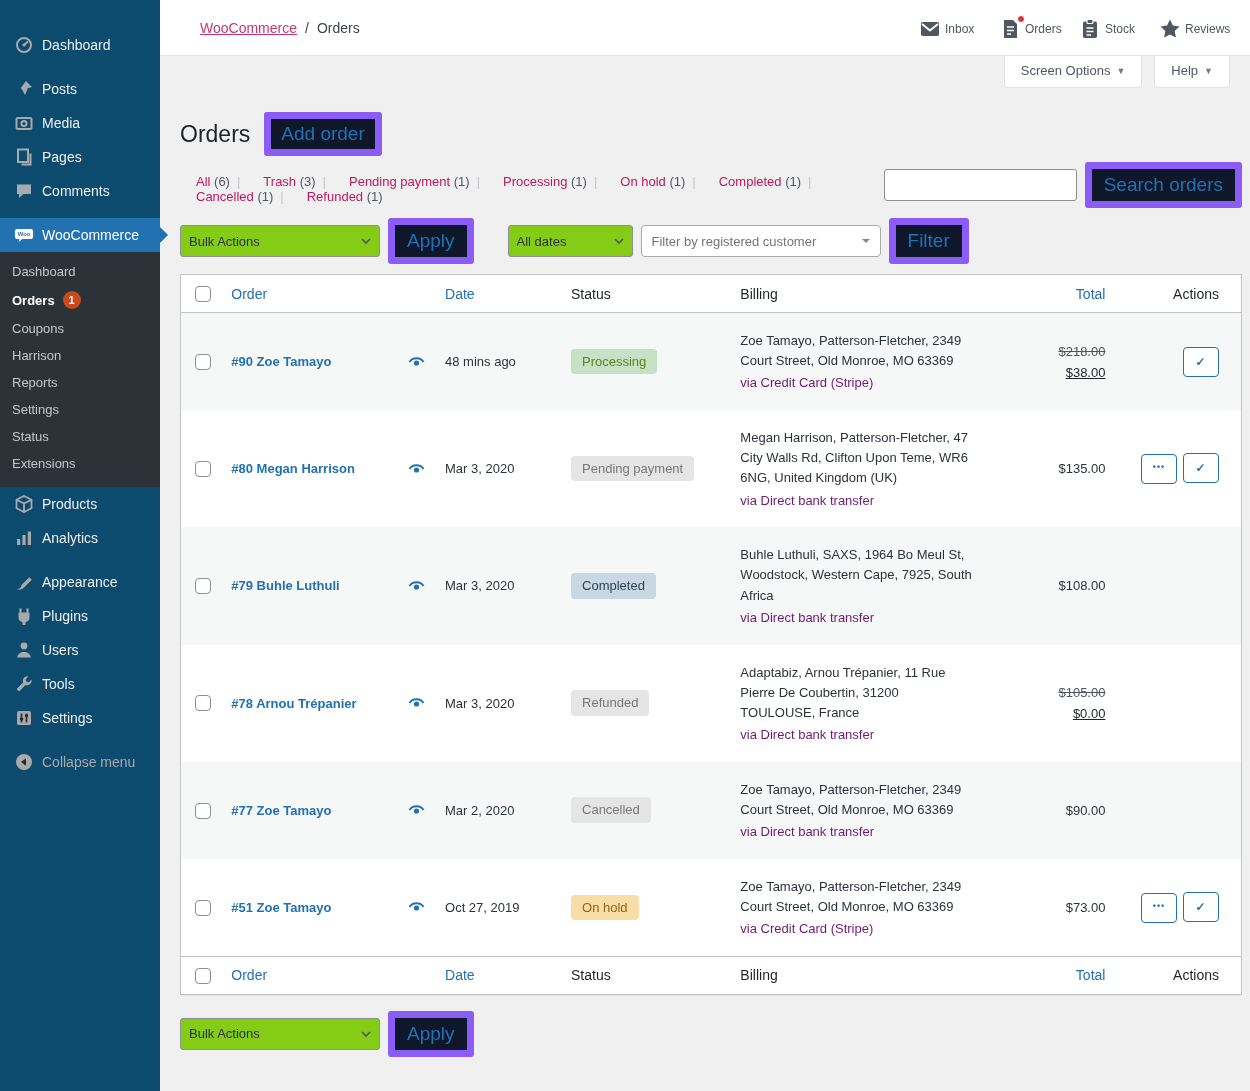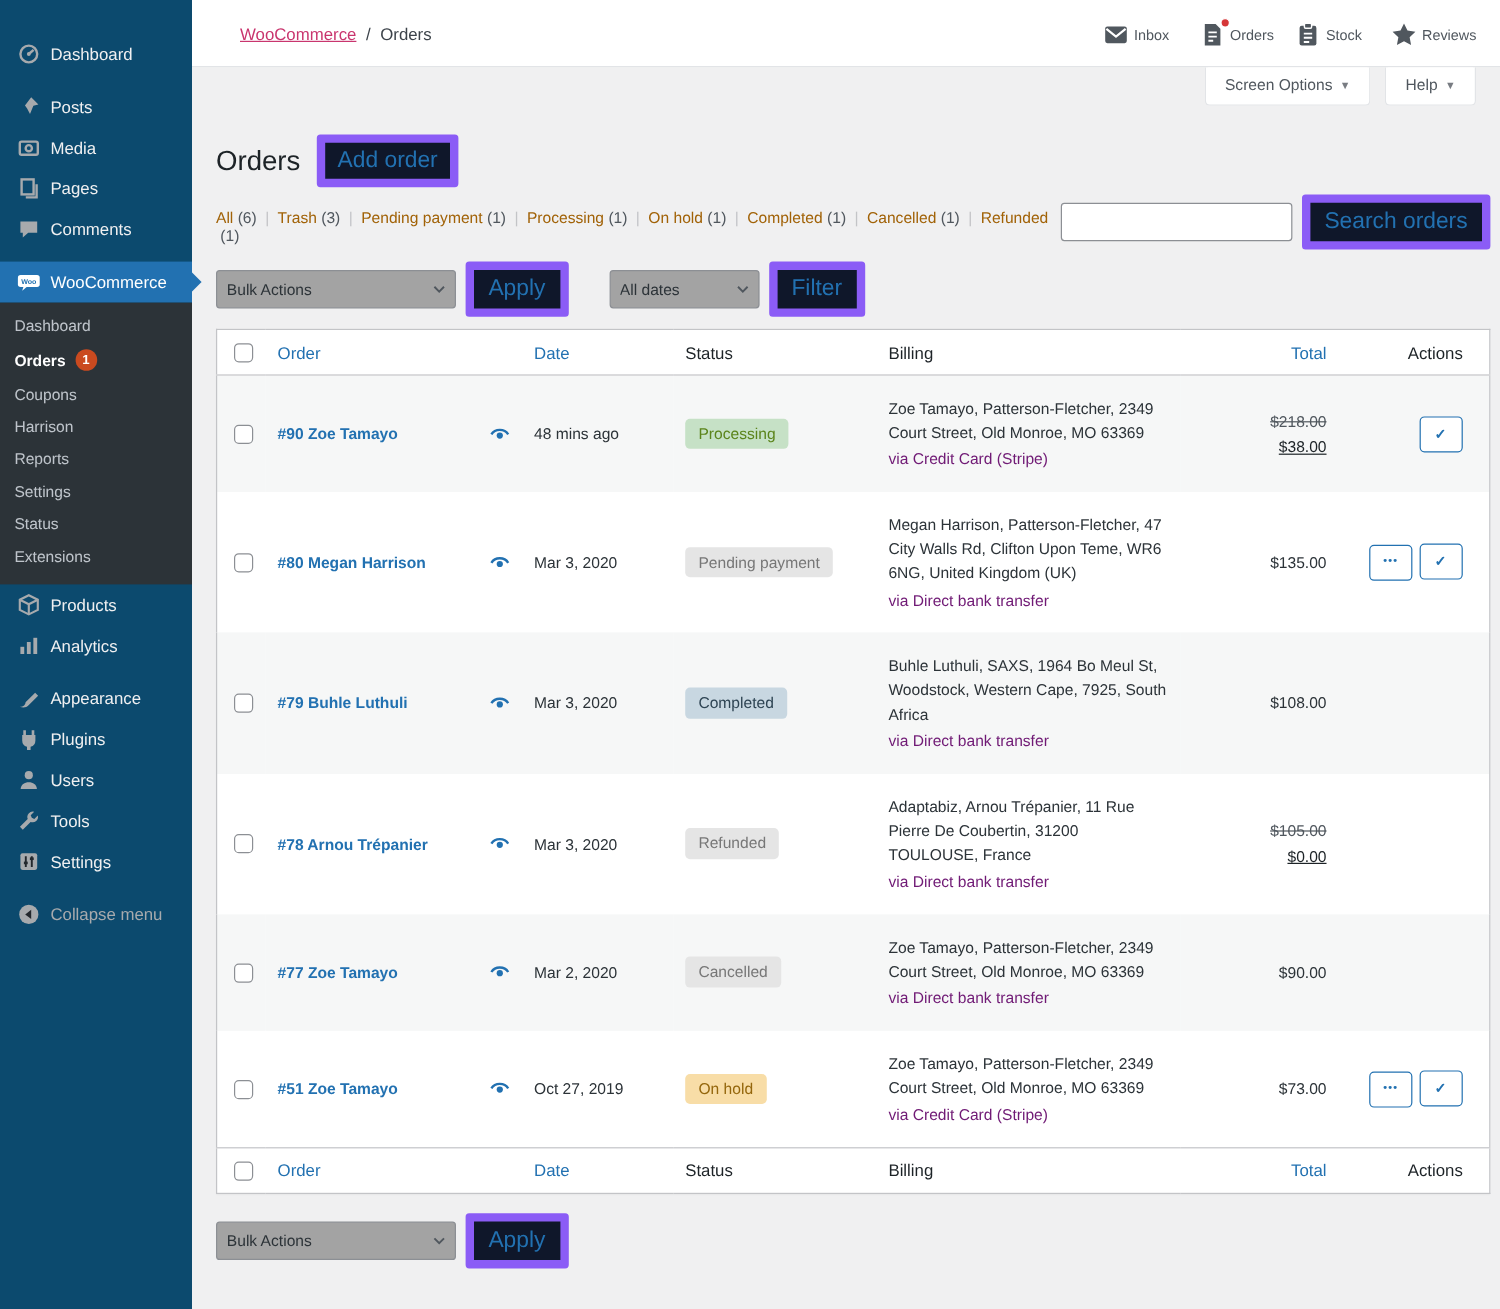--- a/index.html
+++ b/index.html
@@ -73,34 +73,34 @@
   .btn {
     display:inline-flex; align-items:center; justify-content:center;
     background:#0f172a; border:7px solid #8b5cf6; color:#2271b1;
     border-radius:3px; padding:5px 12px; font-size:19px; cursor:pointer; white-space:nowrap;
     font-family:"Liberation Sans", sans-serif;
   }
   .btn.small { padding:4px 10px; }
 
   .views-row { display:flex; align-items:flex-end; justify-content:space-between; margin:6px 0 10px; }
   .views { display:flex; flex-wrap:wrap; align-items:center; font-size:13px; color:#646970; padding-bottom:4px; }
-  .views a { color:#a16207; }
+  .views a { color:#be185d;margin-left:16px; }
   .views .cnt { color:#50575e; }
   .views .sep { margin:0 7px; color:#c3c4c7; }
   .search-box { display:flex; gap:8px; align-items:center; }
   .search-input {
     width:193px; height:32px; border:1px solid #8c8f94; border-radius:3px;
     background:#fff; padding:0 8px; font-size:13px; font-family:"Liberation Sans", sans-serif;
   }
 
   .toolbar { display:flex; gap:8px; align-items:center; margin:4px 0 10px; }
   .select-wrap { position:relative; display:inline-flex; }
   .select-wrap select {
     appearance:none; -webkit-appearance:none;
-    height:32px; border:1px solid #8c8f94; border-radius:3px; background:#a3a3a3;
+    height:32px; border:1px solid #8c8f94; border-radius:3px; background:#84cc16;
     font-size:13px; color:#2c3338; padding:0 28px 0 8px; cursor:pointer;
     font-family:"Liberation Sans", sans-serif;
   }
   .select-wrap .chev { position:absolute; right:8px; top:50%; transform:translateY(-50%); pointer-events:none; display:flex; }
   .w-bulk select { width:200px; }
   .w-dates select { width:125px; }
   .fake-select {
     width:240px; height:32px; border:1px solid #aaa; border-radius:4px; background:#fff;
     color:#757575; display:flex; align-items:center; justify-content:space-between;
     padding:0 10px; cursor:pointer; font-size:13px;
@@ -425,20 +425,24 @@
     <button class="btn">Apply</button>
     <span class="spacer-grp"></span>
     <span class="select-wrap w-dates">
       <select id="datesSel"><option>All dates</option></select>
       <span class="chev">
         <svg width="12" height="12" viewBox="0 0 12 12">
             <polyline points="2,4 6,8 10,4" fill="none" stroke="#50575e" stroke-width="1.6"></polyline>
           </svg>
       </span>
     </span>
+    <div class="fake-select">
+      <span>Filter by registered customer</span>
+      <span class="tri-down"></span>
+    </div>
     <button class="btn">Filter</button>
   </div>
 
   <table class="orders">
     <thead>
       <tr>
         <th class="col-cb"><input type="checkbox" style=""></th>
         <th class="col-order"><a href="#" class="sortable">Order</a></th>
         <th class="col-date"><a href="#" class="sortable">Date</a></th>
         <th class="col-status">Status</th>

